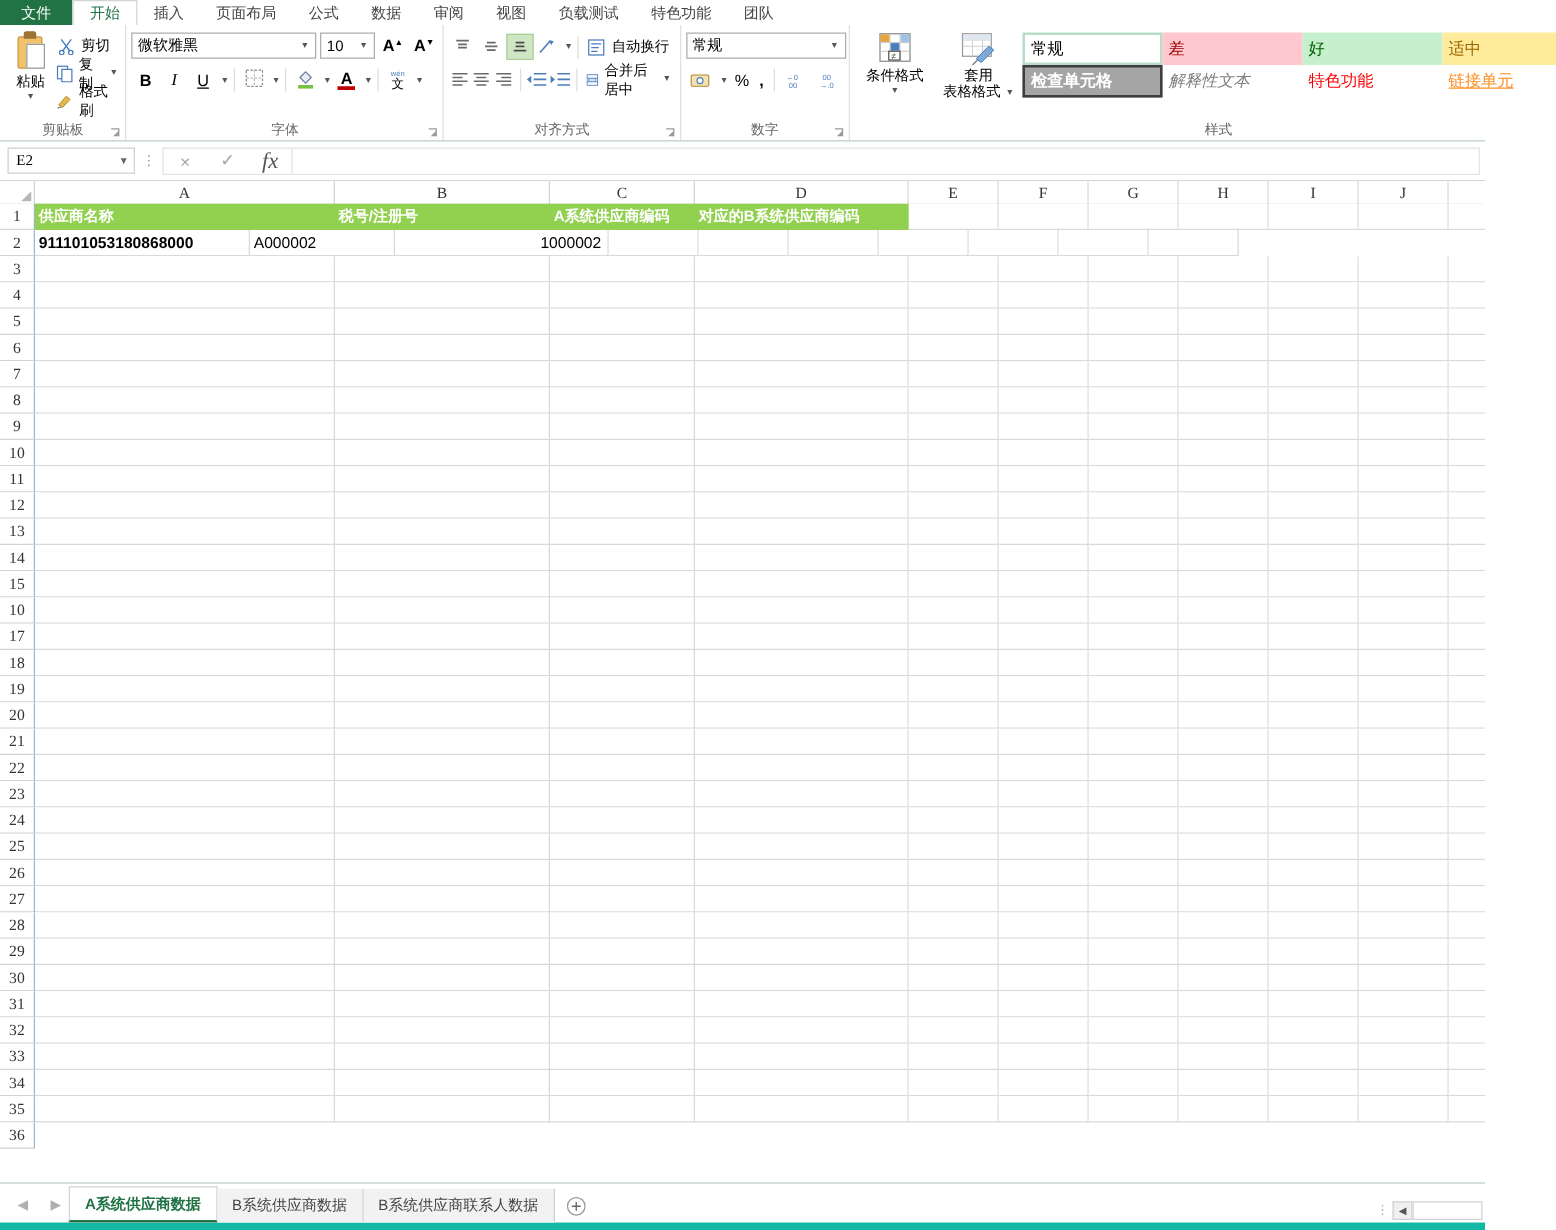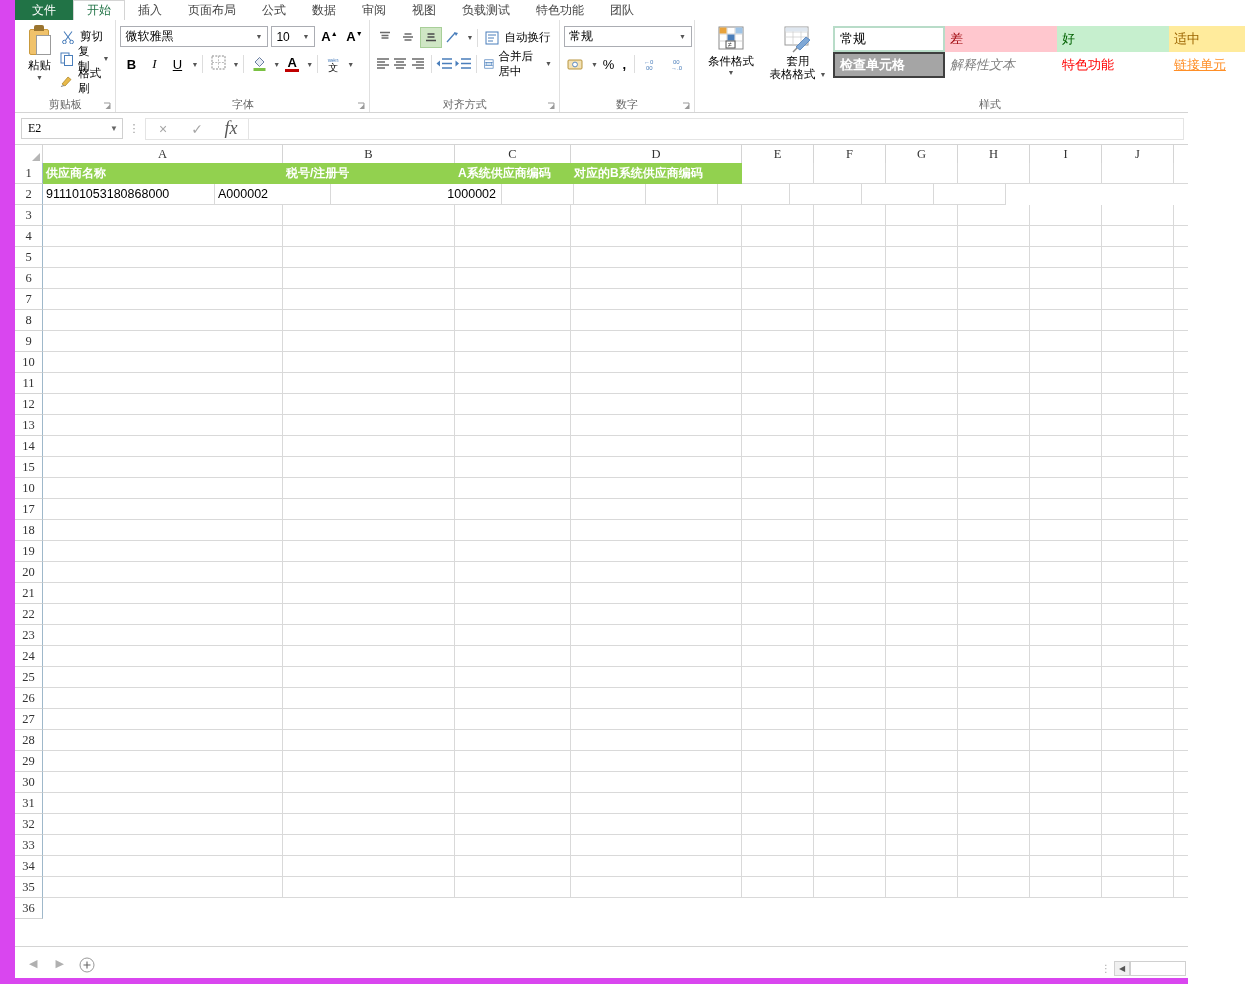--- a/index.html
+++ b/index.html
@@ -6,21 +6,21 @@
   html, body {
     margin: 0; padding: 0;
     width: 1245px; height: 984px;
     overflow: hidden;
     font-family: "Liberation Sans", "DejaVu Sans", sans-serif;
     background: #ffffff;
     font-size: 12px;
     color: #000;
     -webkit-font-smoothing: antialiased;
   }
-  .app { width: 1188px; height: 984px; position: relative; background:#d946ef;padding-left:15px; }
+  .app { width: 1188px; height: 984px; position: relative; background:#14b8a6; }
 
   
   .tabbar {
     height: 20px; display: flex; align-items: stretch;
     background: #fff; position: relative;
   }
   .tab-file {
     background: #217346; color: #fff; font-size: 12px;
     padding: 0 14px; display: flex; align-items: center; justify-content:center;
     min-width: 58px;
@@ -615,21 +615,21 @@
               <div class="gcell hdr" style="width: 171px;">对应的B系统供应商编码</div>
               <div class="gcell" style="width: 72px;"></div>
               <div class="gcell" style="width: 72px;"></div>
               <div class="gcell" style="width: 72px;"></div>
               <div class="gcell" style="width: 72px;"></div>
               <div class="gcell" style="width: 72px;"></div>
               <div class="gcell" style="width: 72px;"></div>
               <div class="gcell" style="width: 72px;"></div>
             </div>
             <div class="grow">
-              <div class="gcell" style="width: 172px;">911101053180868000</div>
+              <div class="gcell" style="width: 172px; font-weight: bold;">911101053180868000</div>
               <div class="gcell" style="width: 116px;">A000002</div>
               <div class="gcell num" style="width: 171px;">1000002</div>
               <div class="gcell" style="width: 72px;"></div>
               <div class="gcell" style="width: 72px;"></div>
               <div class="gcell" style="width: 72px;"></div>
               <div class="gcell" style="width: 72px;"></div>
               <div class="gcell" style="width: 72px;"></div>
               <div class="gcell" style="width: 72px;"></div>
               <div class="gcell" style="width: 72px;"></div>
             </div>
@@ -1064,20 +1064,25 @@
             </div>
           </div>
       </div>
     </div>
   </div>
 
   <div class="sheetbar">
     <div class="nav-arrows">
       <span class="nav-arrow">◀</span>
       <span class="nav-arrow">▶</span>
+    </div>
+    <div class="stabs">
+      <div class="stab active">A系统供应商数据</div>
+      <div class="stab">B系统供应商数据</div>
+      <div class="stab">B系统供应商联系人数据</div>
     </div>
     <div class="addsheet">
       <svg width="16" height="16" viewBox="0 0 16 16">
           <circle cx="8" cy="8" r="7" fill="none" stroke="#999" stroke-width="1"></circle>
           <path d="M8 4.5 v7 M4.5 8 h7" stroke="#666" stroke-width="1.1"></path>
         </svg>
     </div>
     <div class="hscroll">
       <span class="hs-dots">⋮</span>
       <div class="hs-left">◀</div>

